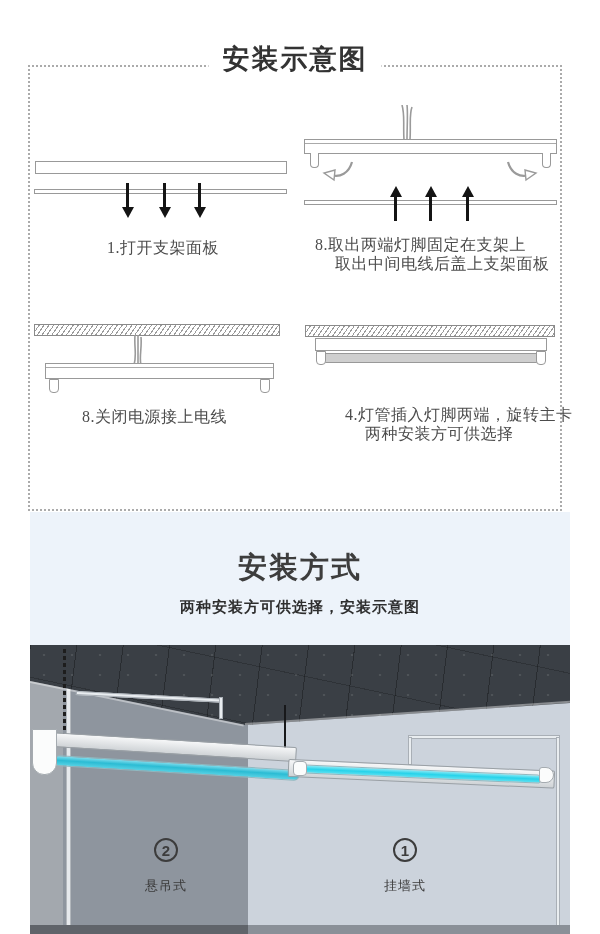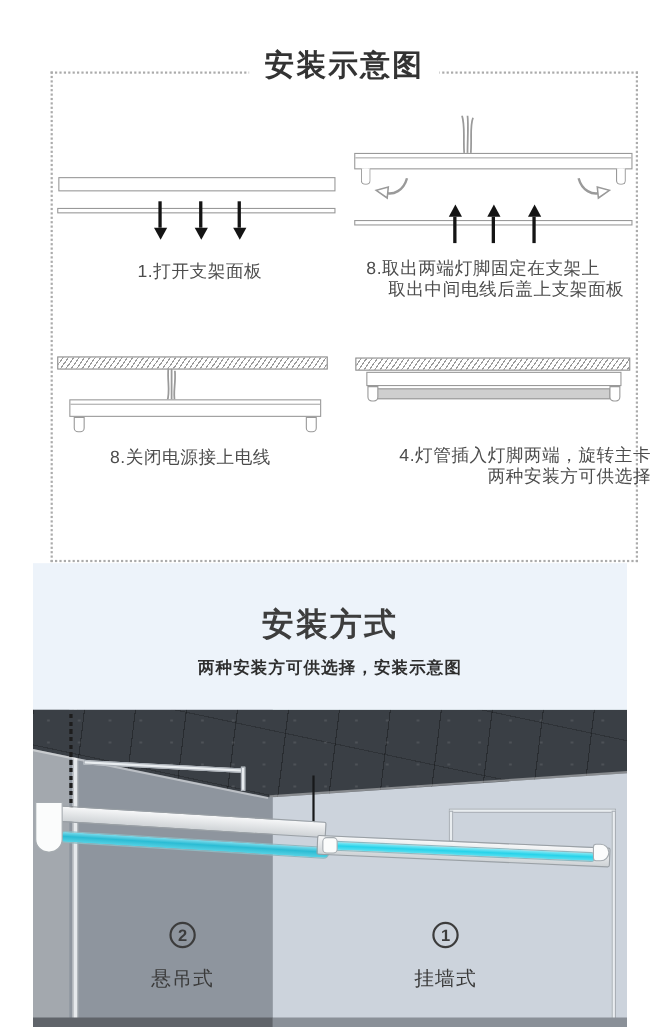--- a/index.html
+++ b/index.html
@@ -1,32 +1,32 @@
 <!DOCTYPE html>
 <html><head>
 <meta charset="utf-8">
 <style>
   html,body{margin:0;padding:0;}
   body{background:#ffffff;font-family:"Liberation Sans","DejaVu Sans",sans-serif;}
   .page{position:relative;width:600px;height:934px;background:#ffffff;overflow:hidden;margin:0 auto;}
 
   
-  .diagram-box{position:absolute;left:46px;top:65px;width:534px;height:446px;border:2px dotted #ababab;box-sizing:border-box;}
+  .diagram-box{position:absolute;left:28px;top:65px;width:534px;height:446px;border:2px dotted #ababab;box-sizing:border-box;font-family:Liberation Serif, serif;}
   .diagram-title{position:absolute;left:50%;top:-24px;transform:translateX(-50%);background:#ffffff;padding:0 14px;font-size:27px;font-weight:bold;color:#333333;letter-spacing:2px;white-space:nowrap;line-height:32px;}
   .panel{position:absolute;background:#ffffff;border:1px solid #999999;box-sizing:border-box;}
   .inner-line{position:absolute;left:0;top:3px;width:100%;height:0;border-top:1px solid #aaaaaa;}
   .hatch{position:absolute;border:1px solid #8a8a8a;box-sizing:border-box;background:repeating-linear-gradient(125deg,#ffffff 0px,#ffffff 3px,#9b9b9b 3px,#9b9b9b 4px);}
   .arrow{position:absolute;width:13px;display:flex;flex-direction:column;align-items:center;}
   .arrow .stem{width:3px;height:24px;background:#141414;}
   .arrow .head-down{width:0;height:0;border-left:6px solid transparent;border-right:6px solid transparent;border-top:11px solid #141414;}
   .arrow .head-up{width:0;height:0;border-left:6px solid transparent;border-right:6px solid transparent;border-bottom:11px solid #141414;}
   .peg{position:absolute;width:9px;height:15px;background:#ffffff;border:1px solid #999999;border-top:none;border-radius:0 0 4px 4px;box-sizing:border-box;}
   .foot{position:absolute;width:10px;height:14px;background:#ffffff;border:1px solid #999999;border-radius:0 0 4px 4px;box-sizing:border-box;z-index:3;}
   .caption{position:absolute;font-size:16px;color:#4c4c4c;line-height:19px;letter-spacing:0.5px;white-space:nowrap;}
-  .indent2{text-indent:20px;text-align:right;}
+  .indent2{text-indent:20px;}
   .curve{position:absolute;}
 
   
   .method-section{position:absolute;left:30px;top:512px;width:540px;height:422px;background:#edf3fa;}
   .method-title{position:absolute;left:0;top:36px;width:100%;text-align:center;font-size:29px;font-weight:bold;color:#3d3d3d;letter-spacing:2px;}
   .method-subtitle{position:absolute;left:0;top:86px;width:100%;text-align:center;font-size:15px;font-weight:600;color:#2e2e2e;letter-spacing:1px;}
 
   
   .scene{position:absolute;left:0;top:133px;width:540px;height:289px;overflow:hidden;}
   .wall-right{position:absolute;left:0;top:0;width:540px;height:289px;background:#ccd3dc;z-index:1;}
@@ -44,21 +44,21 @@
   .edge-hl{position:absolute;height:2px;background:rgba(255,255,255,0.40);z-index:2;transform-origin:left center;}
   .conduit{position:absolute;background:#e9edf0;border:1px solid #a9afb6;box-sizing:border-box;z-index:3;}
   .chain{position:absolute;left:33px;top:4px;width:3px;height:86px;z-index:3;background:repeating-linear-gradient(180deg,#1d1d1d 0px,#1d1d1d 4px,rgba(0,0,0,0) 4px,rgba(0,0,0,0) 7px);}
   .rod{position:absolute;left:254px;top:60px;width:2px;height:50px;background:#17181a;z-index:3;}
   .lamp-housing{position:absolute;background:linear-gradient(#f6f7f8,#cfd3d6);border:1px solid #9aa0a5;box-sizing:border-box;transform-origin:left center;z-index:4;border-radius:2px;}
   .endcap{position:absolute;background:#fbfcfc;border:1px solid #a5abb0;box-sizing:border-box;z-index:5;}
   .tube{position:absolute;border-radius:6px;transform-origin:left center;z-index:4;box-sizing:border-box;}
   .tube.suspend{background:linear-gradient(#7edcec,#2bbcd4 45%,#58d2e4);border:1px solid #8fb8c0;}
   .tube.wall{background:linear-gradient(#8ae9f5,#27d3ea 50%,#5fe0f0);border:1px solid #8fb8c0;}
   .label-circle{position:absolute;width:24px;height:24px;border:2px solid #3c3c3c;border-radius:50%;color:#3c3c3c;font-size:15px;font-weight:600;display:flex;align-items:center;justify-content:center;z-index:6;box-sizing:border-box;}
-  .label-name{position:absolute;width:90px;text-align:center;font-size:18px;color:#3a3a3a;font-weight:500;z-index:6;letter-spacing:1px;}
+  .label-name{position:absolute;width:90px;text-align:center;font-size:13px;color:#3a3a3a;font-weight:500;z-index:6;letter-spacing:1px;}
   .floor-strip{position:absolute;bottom:0;height:9px;z-index:5;}
 </style>
 </head>
 <body>
 
 <div class="page">
 
   <div class="diagram-box">
     <div class="diagram-title">安装示意图</div>
 

